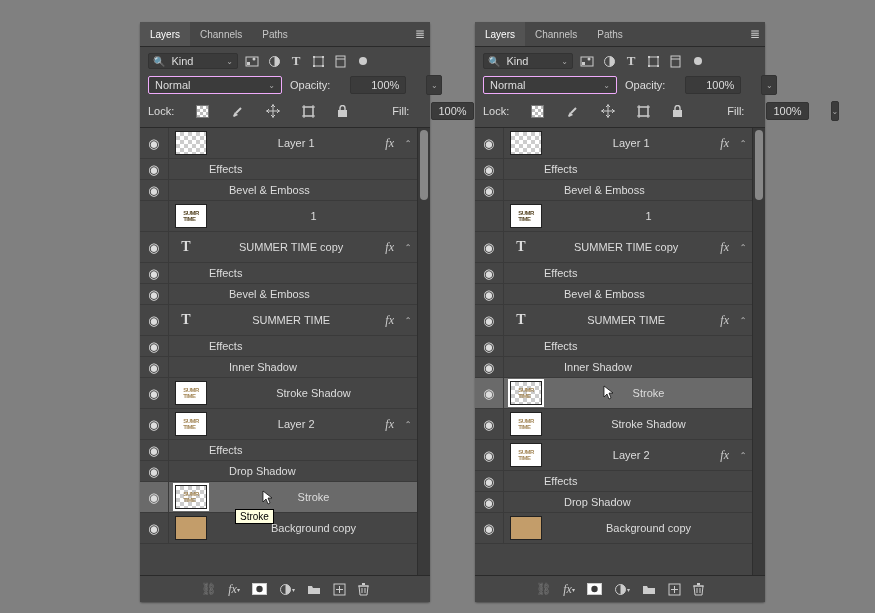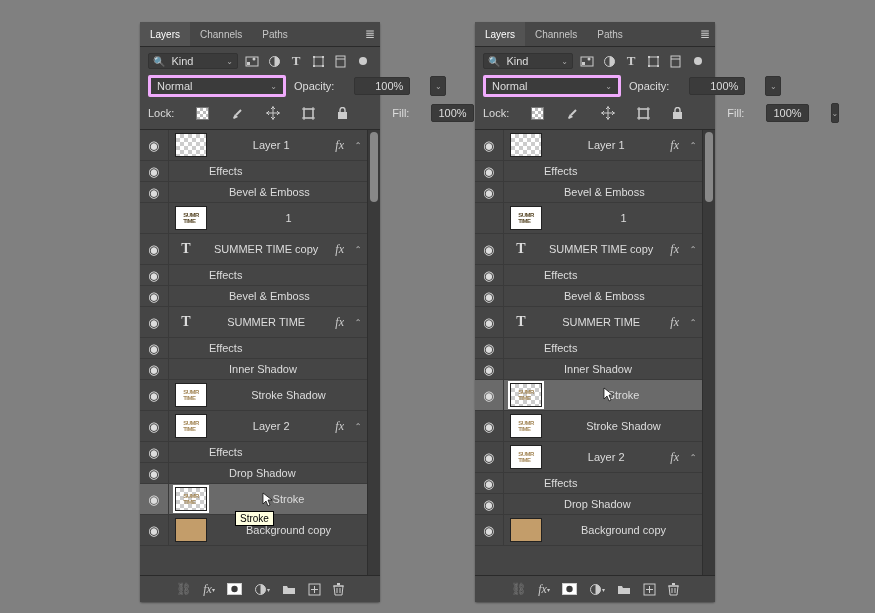--- a/index.html
+++ b/index.html
@@ -8,21 +8,21 @@
     width: 875px;
     height: 613px;
     background: #808080;
     font-family: Arial, Helvetica, sans-serif;
     color: #ddd;
     font-size: 11px;
     overflow: hidden;
   }
   .panel {
     position: absolute;
-    width: 240px;
+    width: 290px;
     background: #474747;
     border-radius: 2px;
     box-shadow: 0 1px 2px rgba(0,0,0,.4);
     display: flex;
     flex-direction: column;
     top: 22px;
   }
   #panelA { left: 140px; height: 580px; }
   #panelB { left: 475px; height: 580px; }
   .tabs {
@@ -50,21 +50,21 @@
     padding:1px 4px; border-radius:2px;
     width: 80px;
   }
   .kind .mag { font-size:10px; }
   .iconbtn { width:16px; height:16px; display:flex; align-items:center; justify-content:center; color:#ccc; font-size:11px; }
   svg { display:block; }
   .dot { width:8px; height:8px; border-radius:50%; background:#ccc; margin-left:2px;}
   .blend {
     display:flex; align-items:center; justify-content:space-between; padding:0 8px 6px 8px; gap:8px;
   }
-  .dropdown { display:flex; align-items:center; gap:6px; border:3px solid #f0abfc; background:#3b3b3b; padding:2px 6px; border-radius:2px; min-width:120px; justify-content:space-between;}
+  .dropdown { display:flex; align-items:center; gap:6px; border:1px solid #f0abfc; background:#3b3b3b; padding:2px 6px; border-radius:2px; min-width:120px; justify-content:space-between;}
   .dropdown .chev { font-size:8px; color:#aaa; }
   .opbox { display:flex; align-items:center; gap:20px; }
   .valbox { border:1px solid #333; background:#3b3b3b; padding:2px 6px; border-radius:2px; width:42px; text-align:right;}
   .chevbtn { width:14px; height:18px; display:flex; align-items:center; justify-content:center; border:1px solid #333; background:#3b3b3b; border-radius:2px; font-size:8px; color:#aaa;}
   .lockrow { display:flex; align-items:center; padding:0 8px 6px 8px; gap:22px;}
   .lockrow .sp { flex:1;}
   .layers {
     position:relative;
     flex:1;
     background:#454545;

